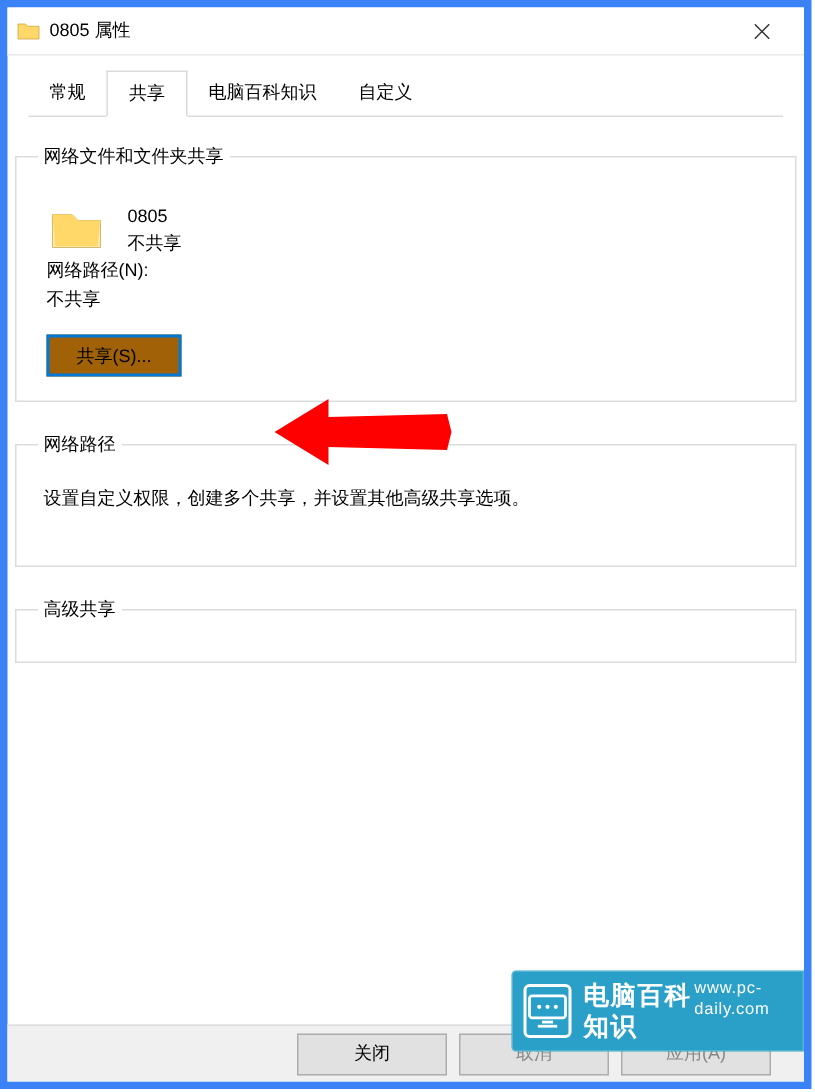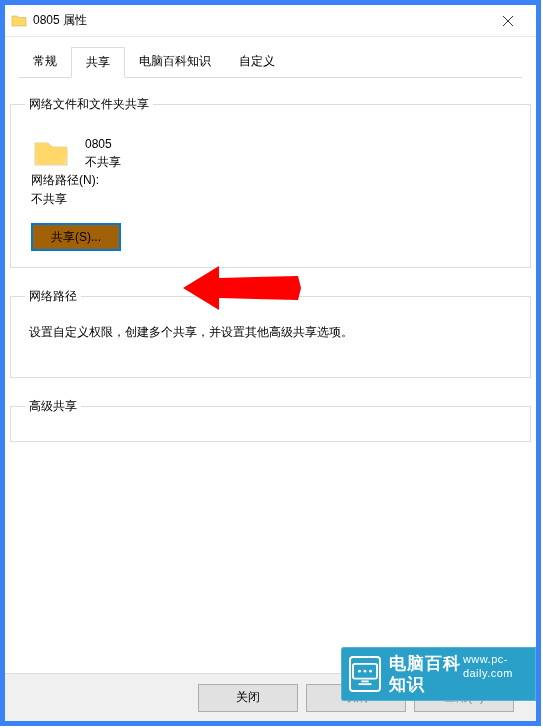--- a/index.html
+++ b/index.html
@@ -120,21 +120,21 @@
     .share-btn-wrap { margin-top: 14px; margin-left: 6px; position:relative; }
     .adv-text { margin: 8px 4px 18px; line-height:1.6; }
     .adv-btn-wrap { text-align: center; }
     .adv-btn { width: 200px; justify-content: center; gap:4px; }
     .shield-icon { display:inline-flex; width:14px; height:14px; vertical-align:middle; margin-right:4px; }
     .pwd-text { margin: 8px 4px 16px; line-height:1.7; }
     a.link { color:#0066cc; text-decoration:underline; cursor:pointer; }
     .footer {
       position: absolute;
       left:0; right:0; bottom:0;
-      height: 48px;
+      height: 38px;
       background: #f0f0f0;
       border-top:1px solid #dcdcdc;
       display:flex;
       align-items:center;
       justify-content:flex-end;
       padding-right: 22px;
       gap: 8px;
     }
     .footer .btn { width: 100px; }
     

